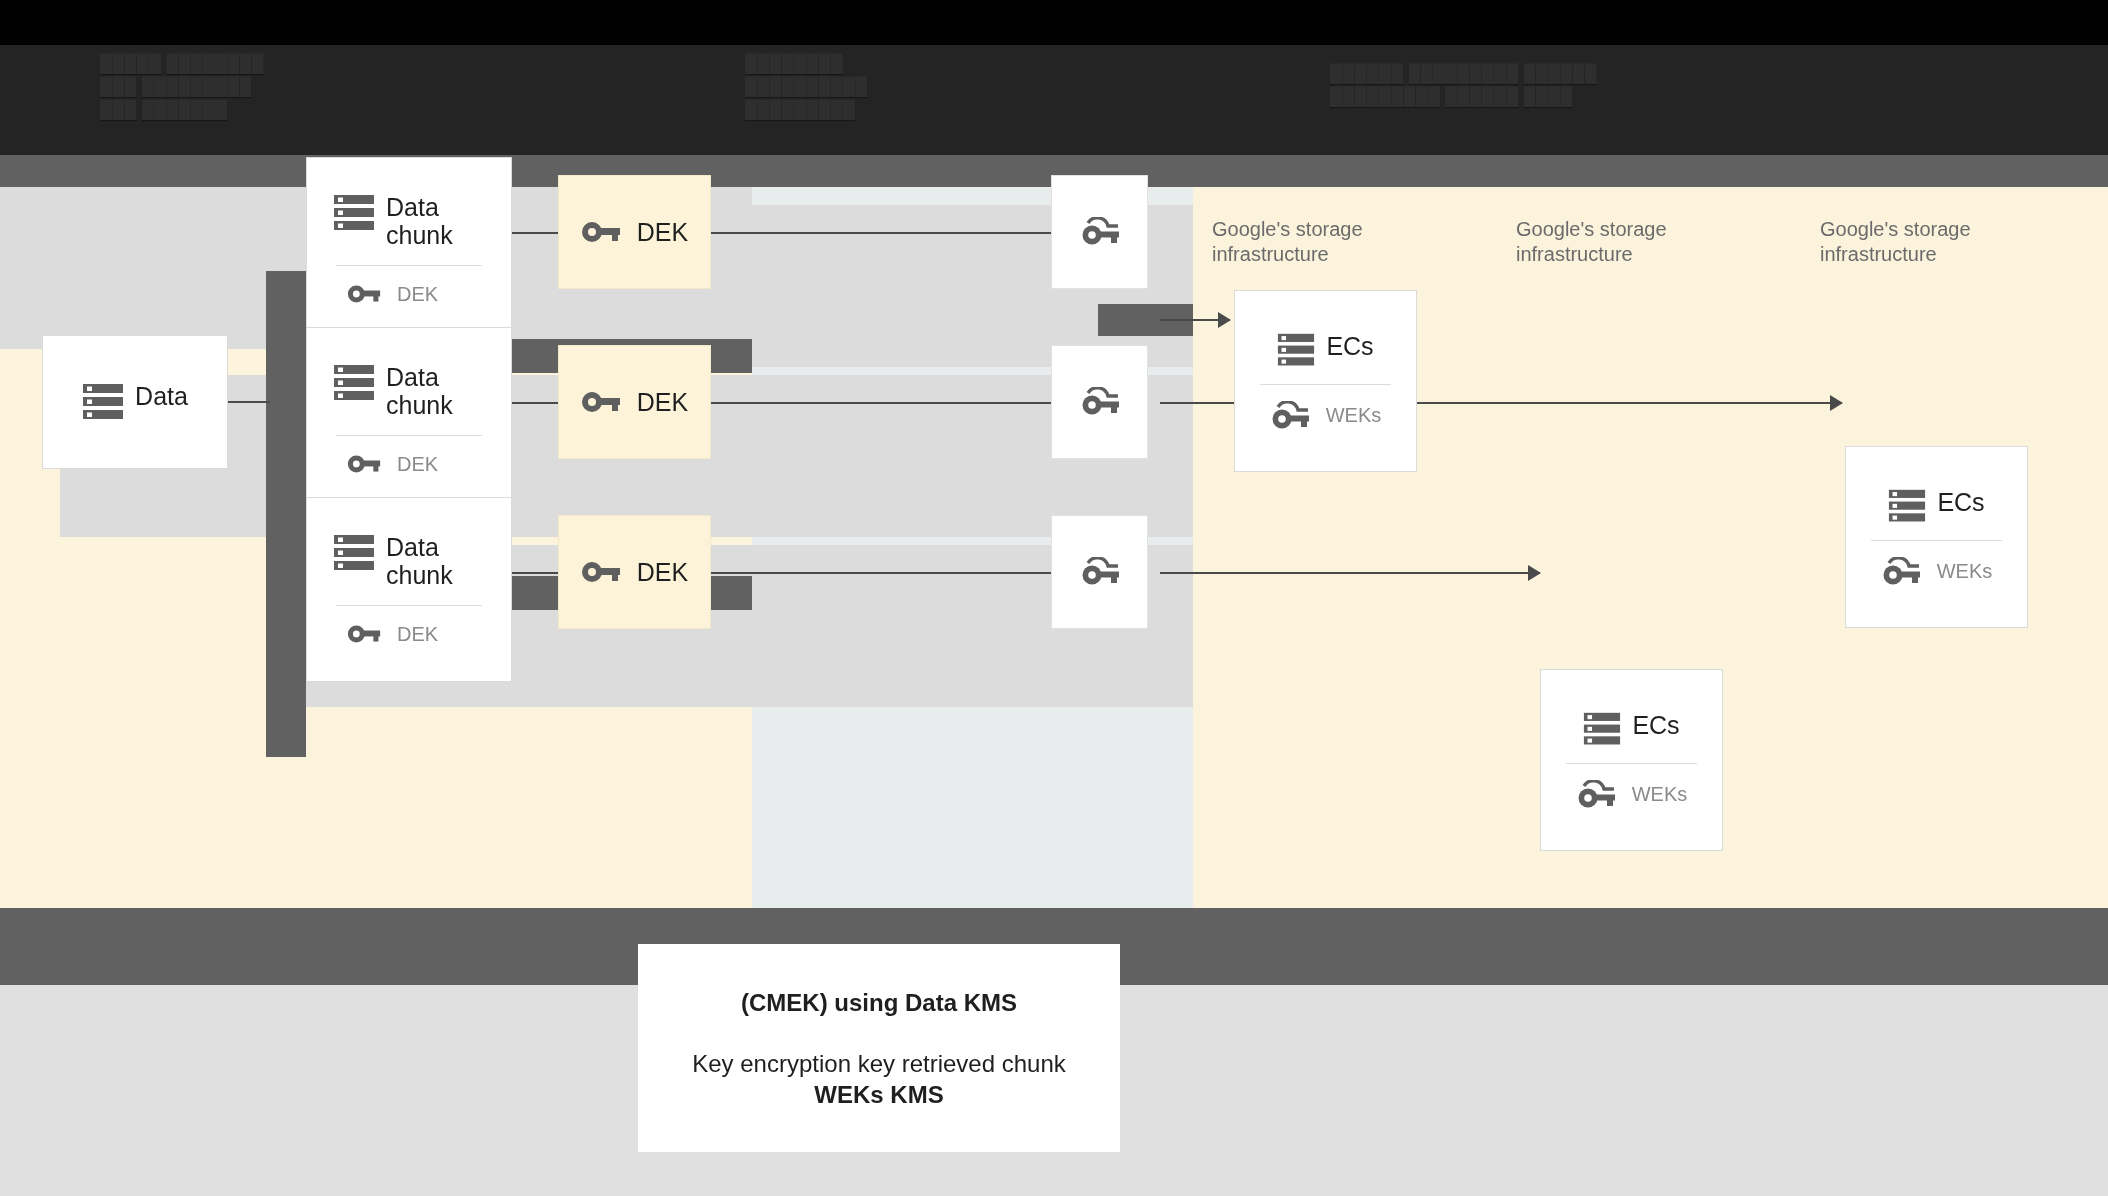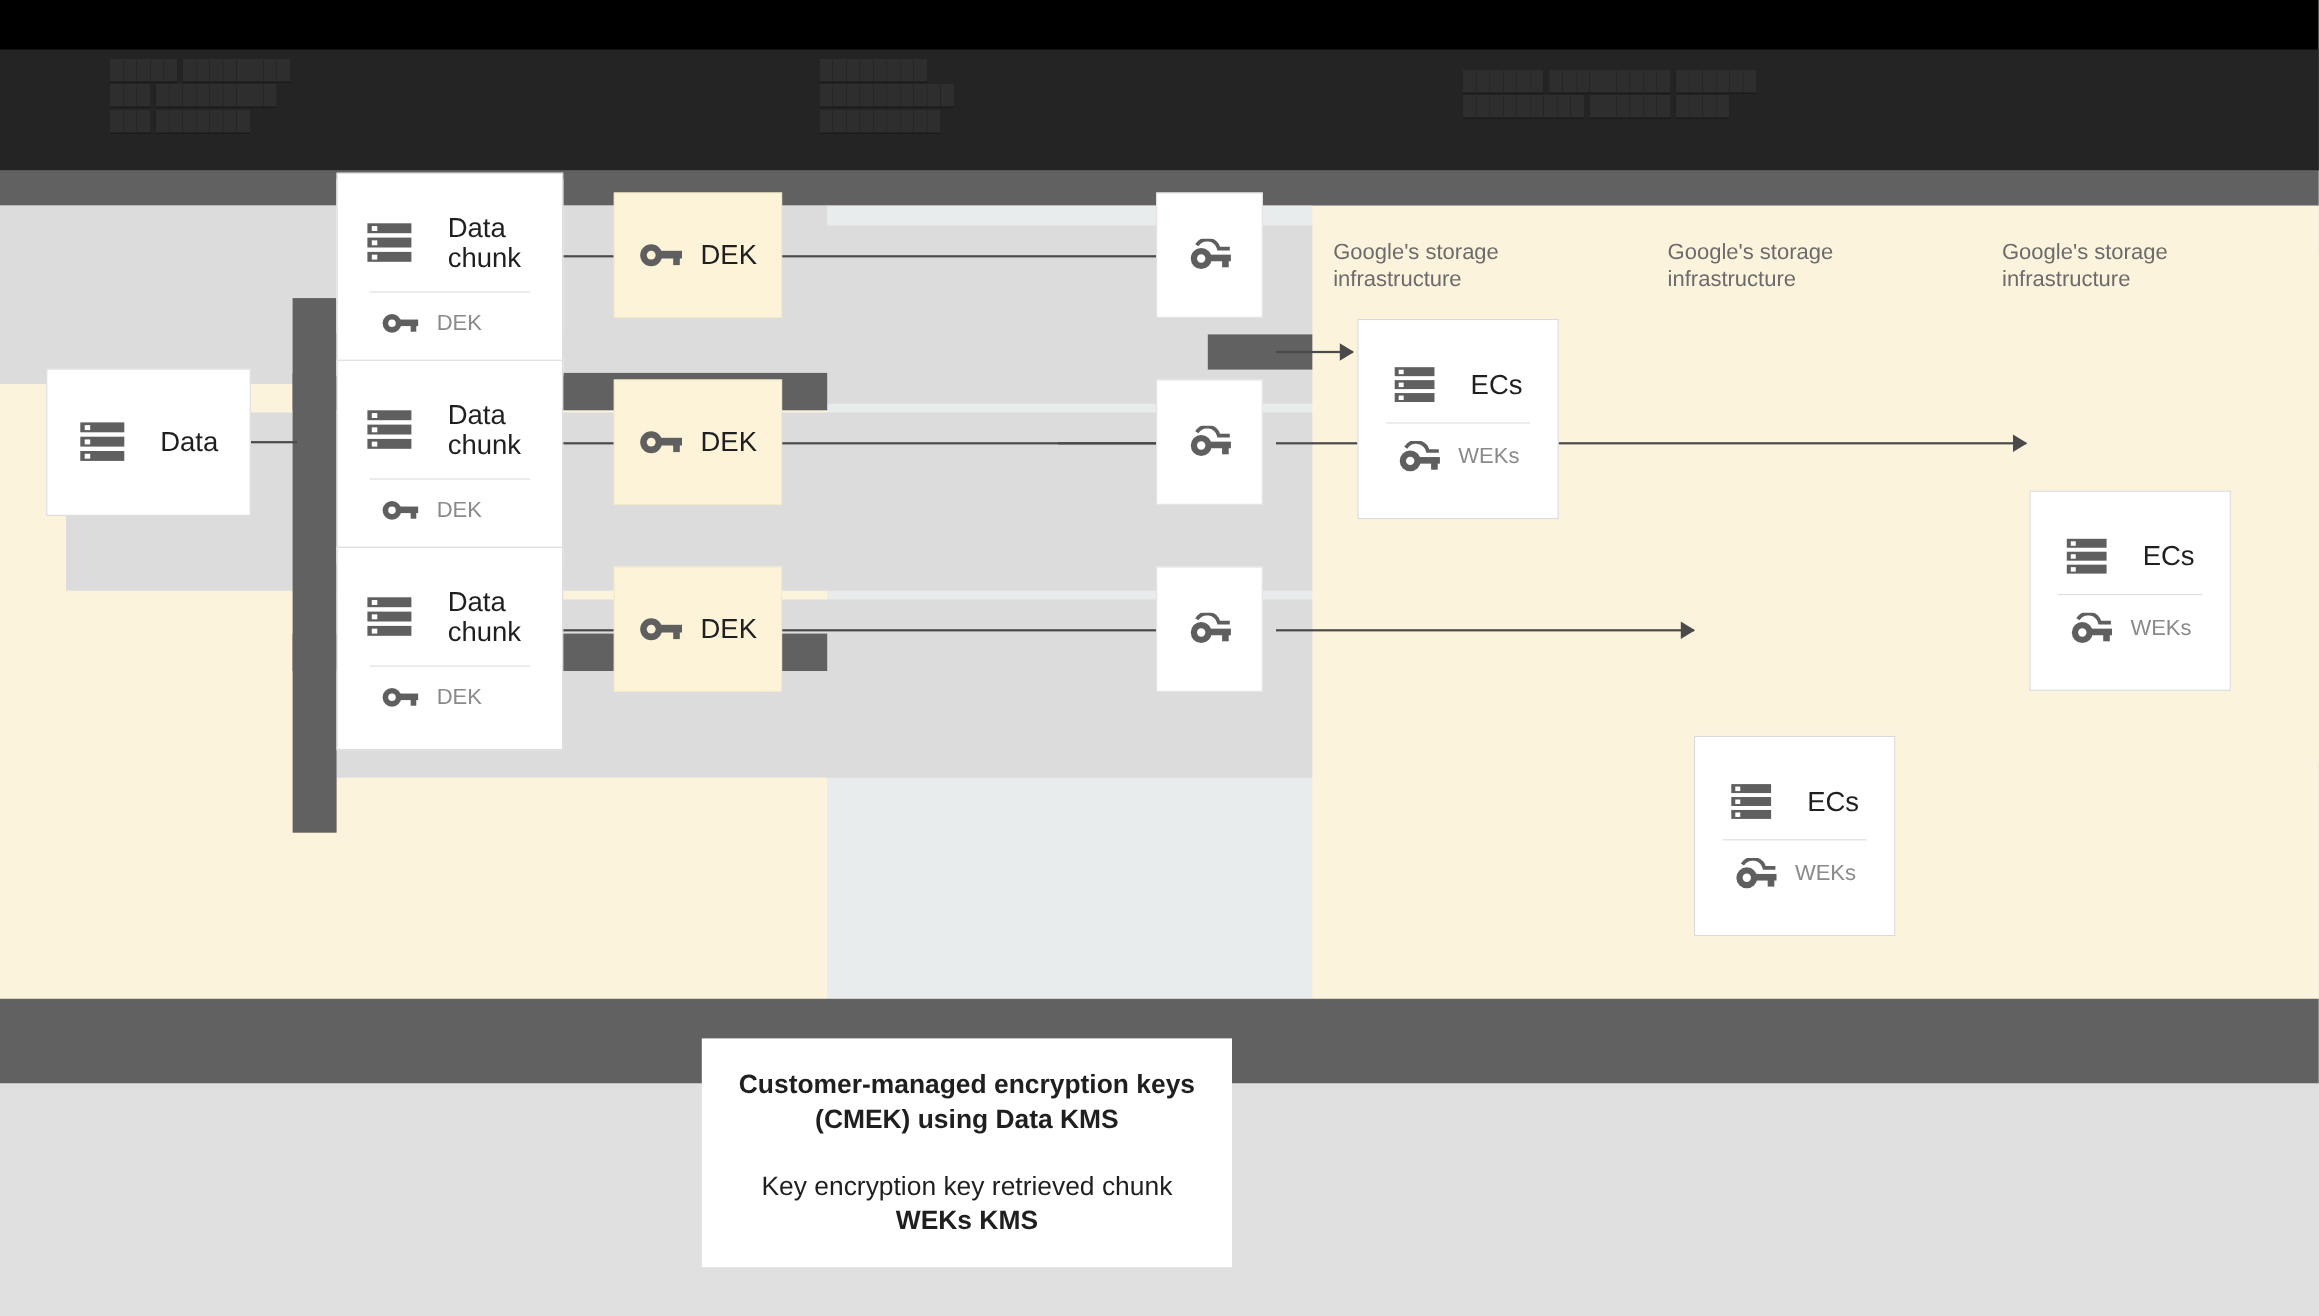--- a/index.html
+++ b/index.html
@@ -66,21 +66,21 @@
 
   
   .card {
     position: absolute;
     background: #ffffff;
     border: 1px solid #dadada;
     display: flex; flex-direction: column;
     align-items: center; justify-content: center;
   }
   .card-top {
-    display: flex; align-items: center; gap: 32px;
+    display: flex; align-items: flex-start; gap: 11px;
     width: 100%; padding: 0 26px;
   }
   .card-divider {
     width: 72%; height: 1px; background: #dcdcdc; margin: 16px 0;
   }
   .card-bottom {
     display: flex; align-items: center; gap: 16px;
     width: 100%; padding: 0 40px;
   }
   .card-title {
@@ -501,21 +501,20 @@
         <span class="card-sub">DEK</span>
       </div>
     </div>
 
   </div>
 
   <div class="grey-rule-bottom"></div>
   <div class="bottom-bg"></div>
 
   <div class="caption-card">
-    <div class="cap-strong">Customer-managed encryption keys</div>
     <div class="cap-strong">(CMEK) using Data KMS</div>
     <div class="cap-gap"></div>
     <div class="cap-normal">Key encryption key retrieved chunk</div>
     <div class="cap-normal">
       <b>WEKs KMS</b>
     </div>
   </div>
 
 </div>
 

